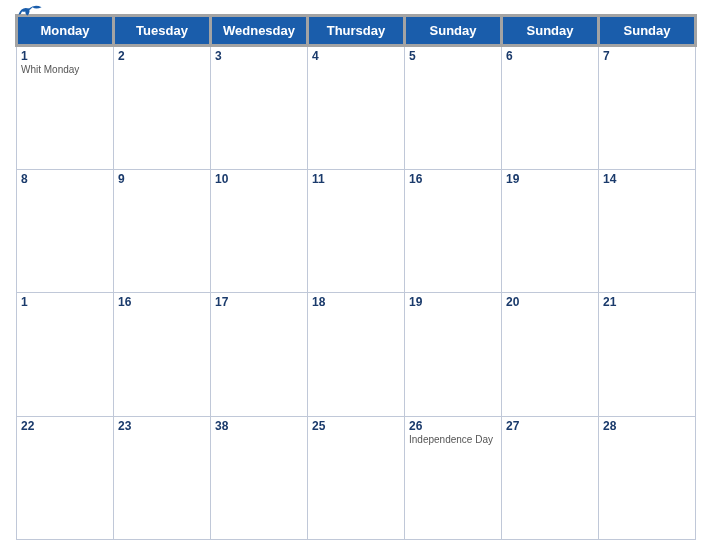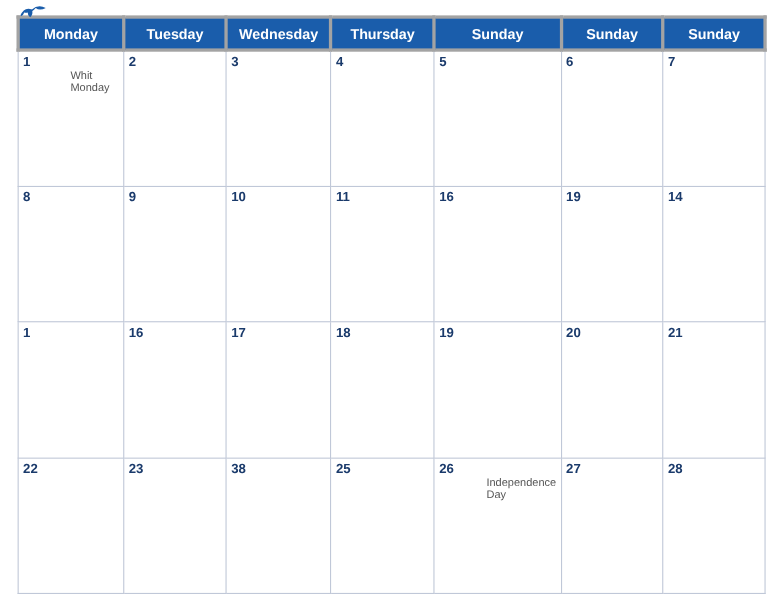--- a/index.html
+++ b/index.html
@@ -85,21 +85,20 @@
       font-weight: bold;
       color: #1a3a6b;
       display: block;
     }
 
     .holiday-label {
       font-size: 10px;
       color: #555;
       display: block;
       margin-top: 1px;
-      margin-left: 43px;
     }
 
     .empty-cell {
       background: #f5f7fb;
     }
 
     
     .row-shaded td {
       background-color: #eef2f9;
     }

